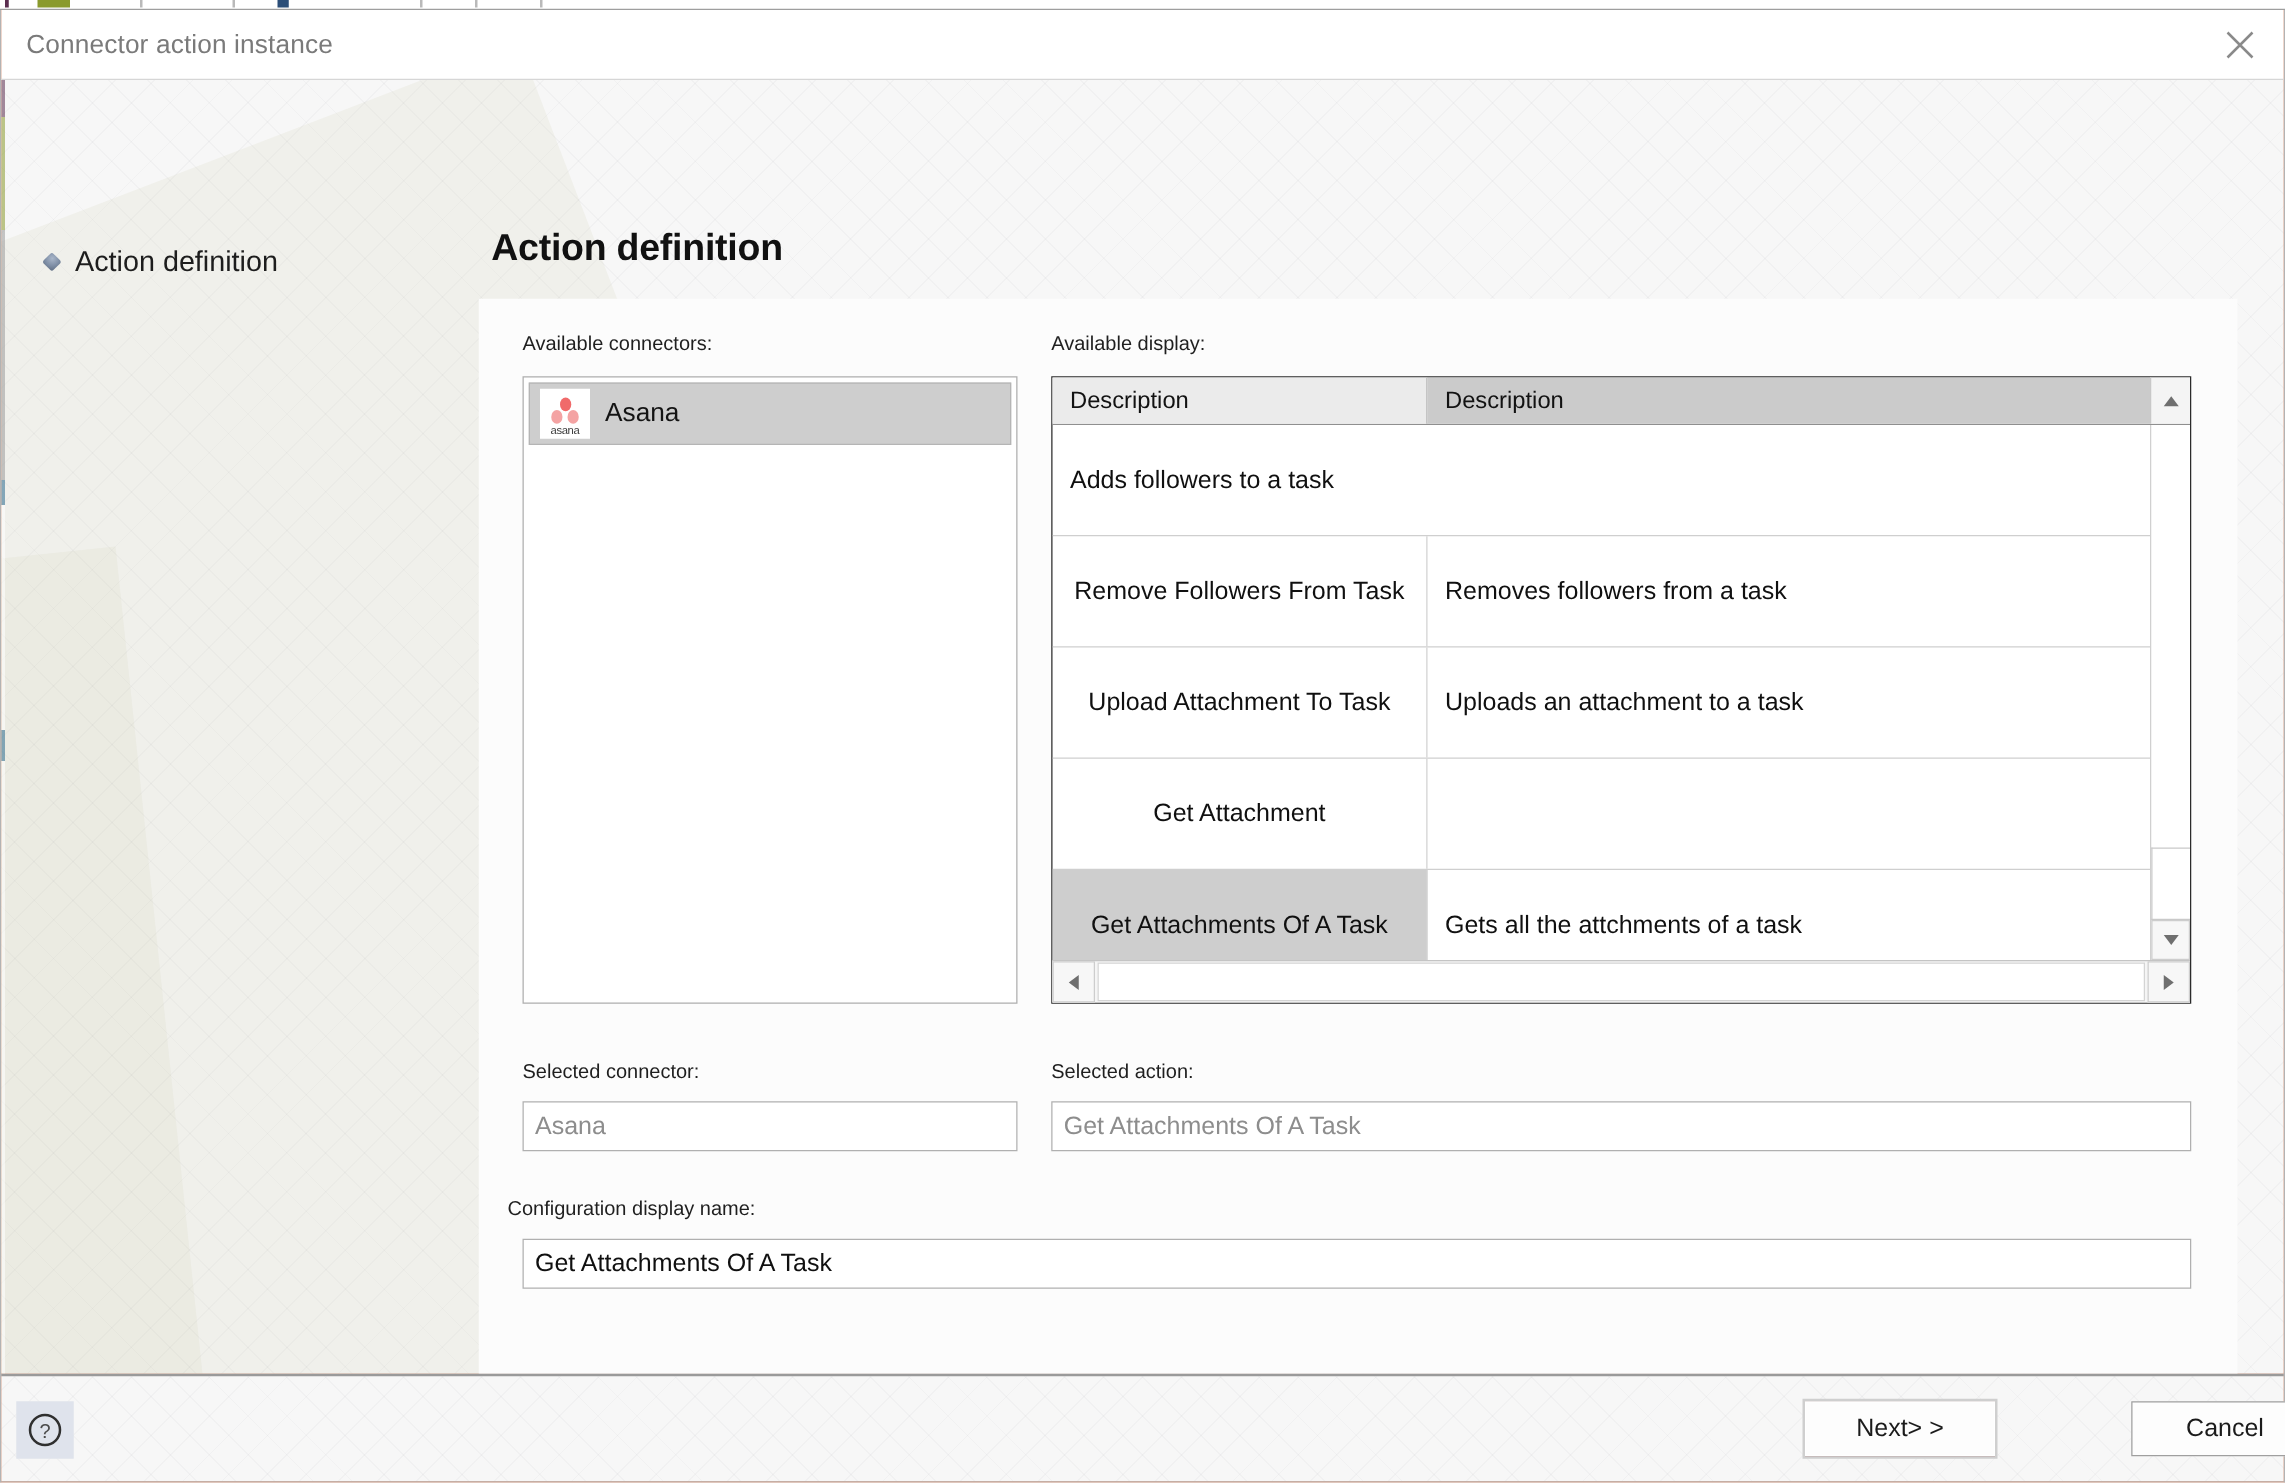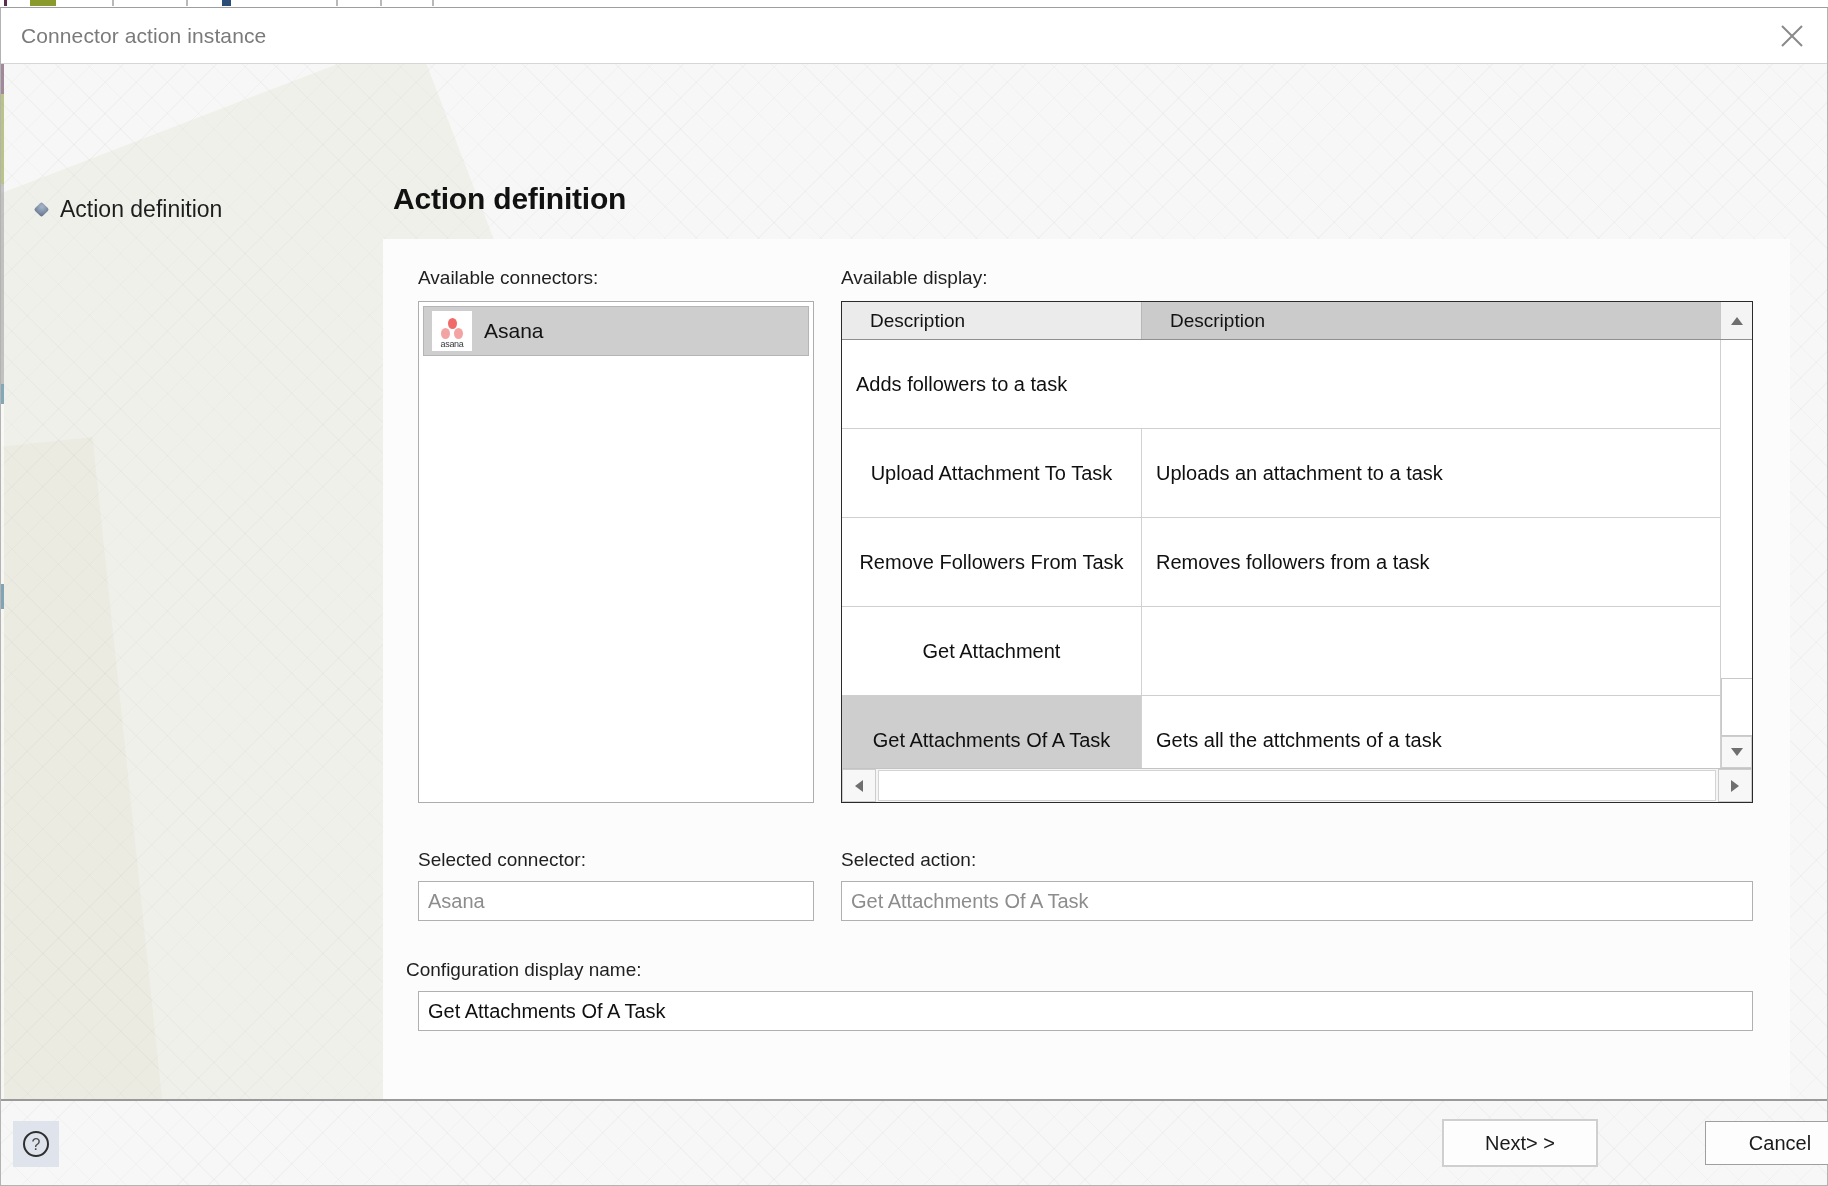--- a/index.html
+++ b/index.html
@@ -113,21 +113,21 @@
 
   
   .card {
     position: absolute; left: 382px; top: 175px;
     width: 1407px; height: 890px;
     background: #fcfcfc;
   }
 
   .field-label {
     position: absolute;
-    font-size: 19px; color: #1f1f1f; white-space: nowrap;
+    font-size: 16px; color: #1f1f1f; white-space: nowrap;
   }
 
   
   .connectors-box {
     position: absolute; left: 35px; top: 62px;
     width: 396px; height: 502px;
     background: #ffffff;
     border: 1px solid #adadad;
   }
   .connector-item {
@@ -161,21 +161,21 @@
     background: #ffffff;
     border: 1px solid #2b2b2b;
     display: flex; flex-direction: column;
   }
   .grid-head {
     display: flex; height: 38px; flex: 0 0 38px;
     border-bottom: 1px solid #8f8f8f;
   }
   .grid-head .hcell {
     font-size: 19px; color: #121212;
-    display: flex; align-items: center; padding-left: 28px;
+    display: flex; align-items: center; padding-left: 14px;
   }
   .grid-head .hcell.c1 { width: 300px; background: #ebebeb; border-right: 1px solid #b8b8b8; }
   .grid-head .hcell.c2 { flex: 1 1 auto; background: #cbcbcb; }
   .grid-head .hscroll-corner {
     width: 32px; background: #f4f4f4; border-left: 1px solid #c8c8c8;
     display: flex; align-items: center; justify-content: center;
   }
 
   .grid-viewport { position: relative; flex: 1 1 auto; display: flex; overflow: hidden; }
   .grid-rows { flex: 1 1 auto; }
@@ -323,26 +323,26 @@
                 </svg>
             </div>
           </div>
 
           <div class="grid-viewport">
             <div class="grid-rows">
               <div class="grow">
                 <div class="cell c2">Adds followers to a task</div>
               </div>
               <div class="grow">
+                <div class="cell c1">Remove Followers From Task</div>
+                <div class="cell c2">Removes followers from a task</div>
+              </div>
+              <div class="grow">
                 <div class="cell c1">Upload Attachment To Task</div>
                 <div class="cell c2">Uploads an attachment to a task</div>
-              </div>
-              <div class="grow">
-                <div class="cell c1">Remove Followers From Task</div>
-                <div class="cell c2">Removes followers from a task</div>
               </div>
               <div class="grow">
                 <div class="cell c1">Get Attachment</div>
               </div>
               <div class="grow selected">
                 <div class="cell c1">Get Attachments Of A Task</div>
                 <div class="cell c2">Gets all the attchments of a task</div>
               </div>
             </div>
             <div class="vscroll">

